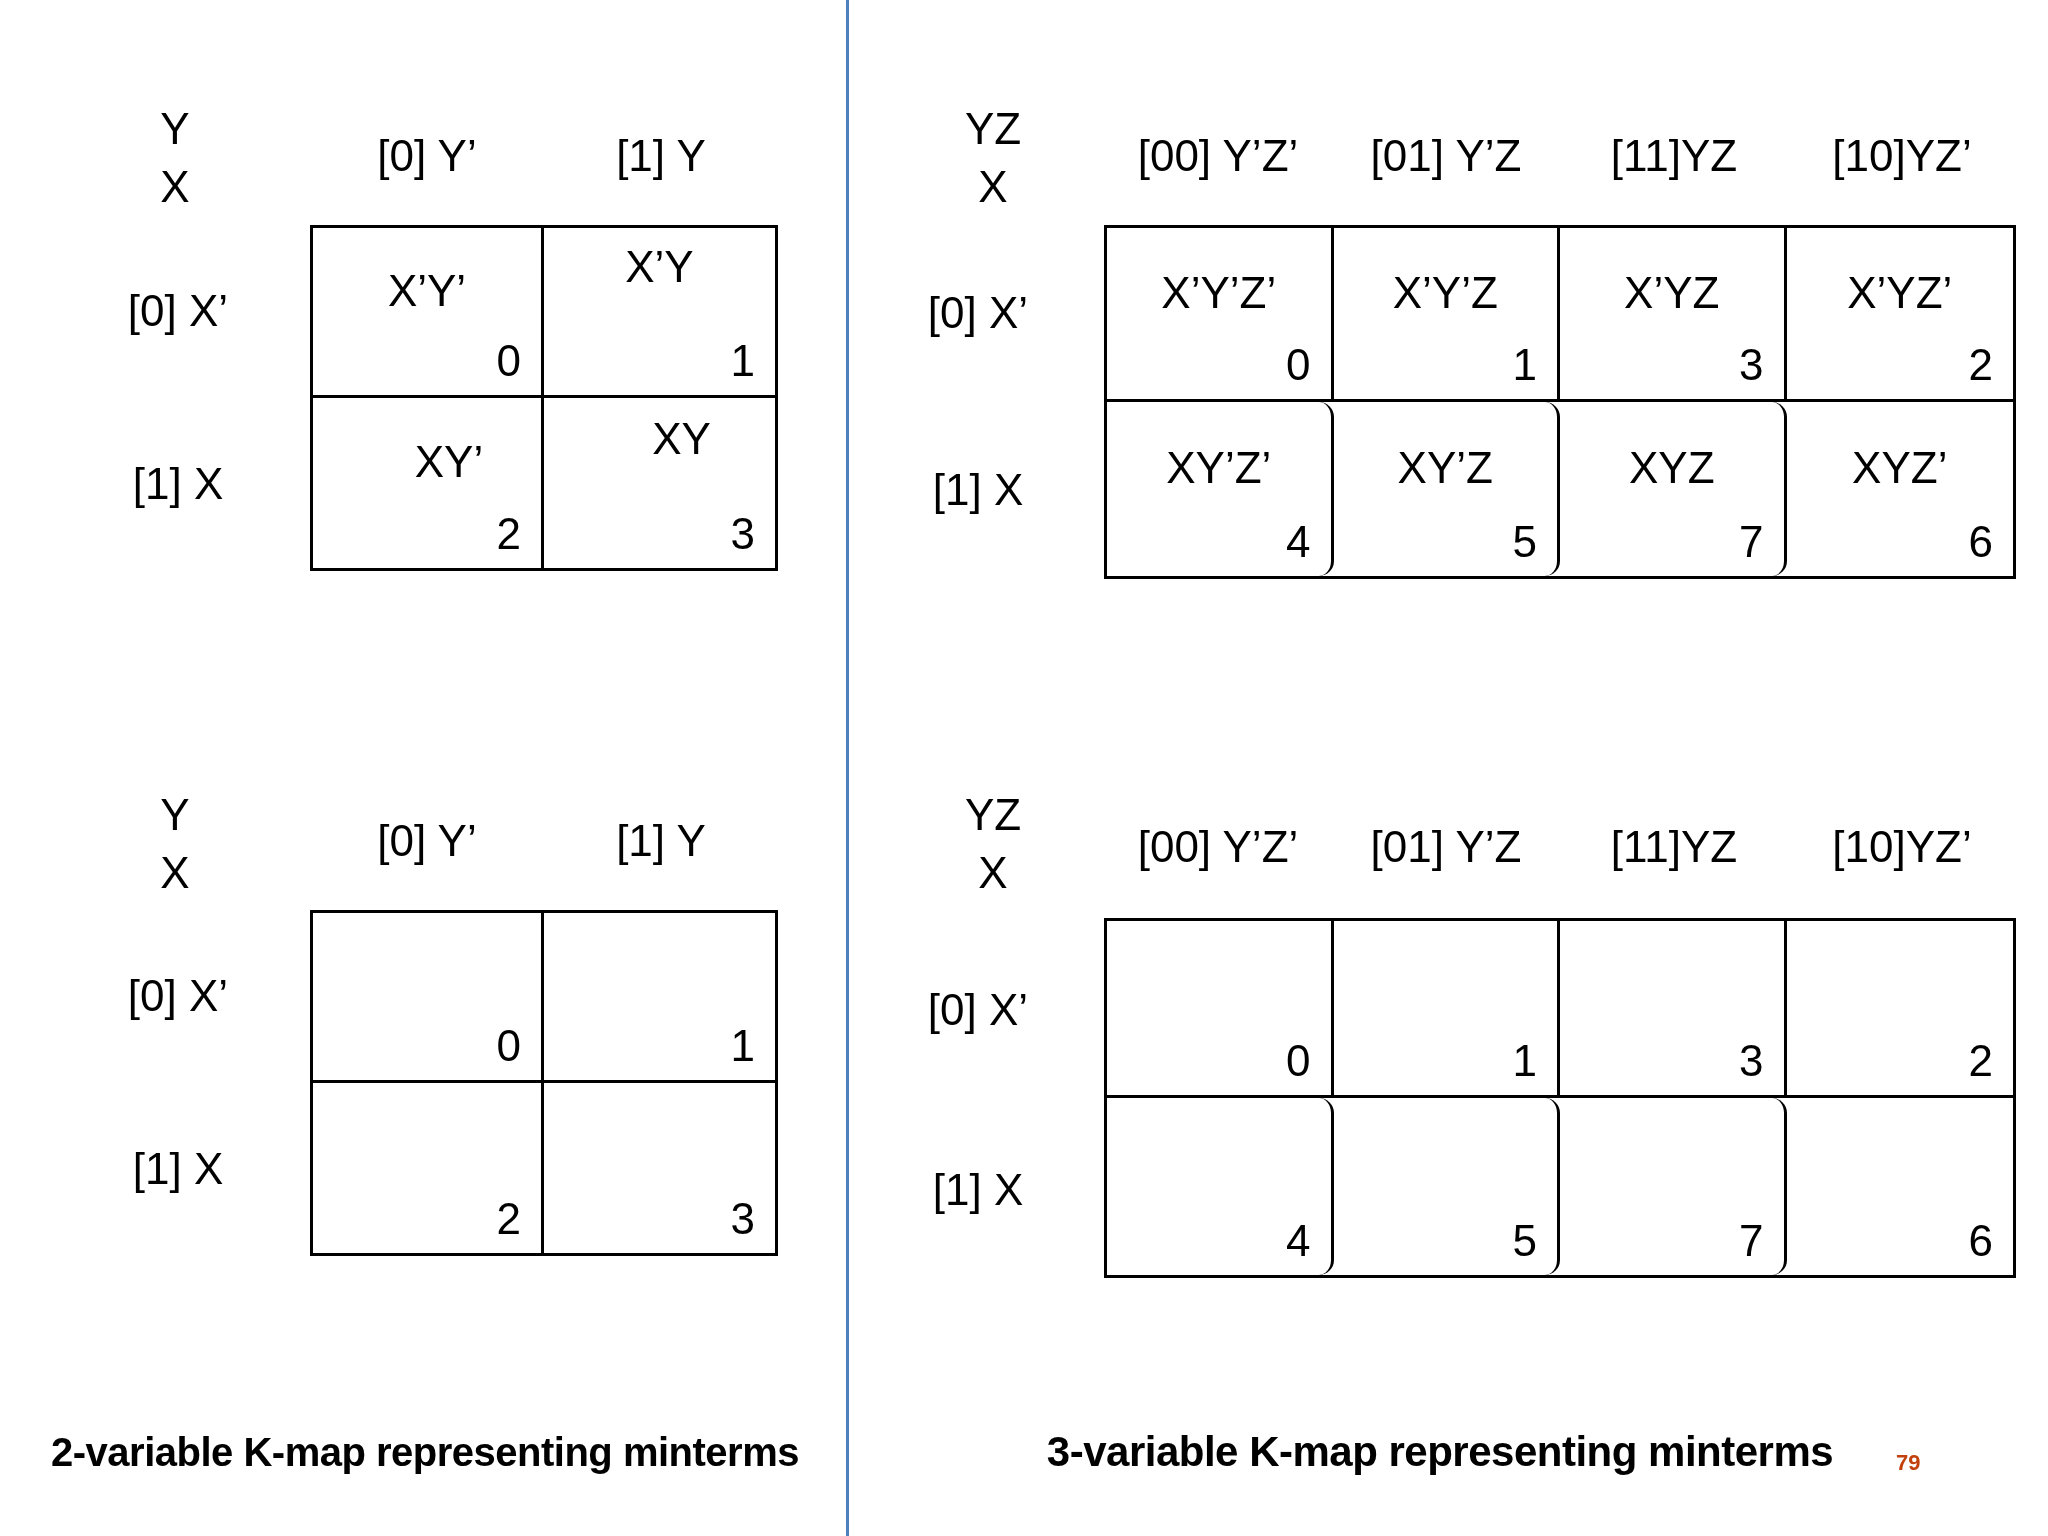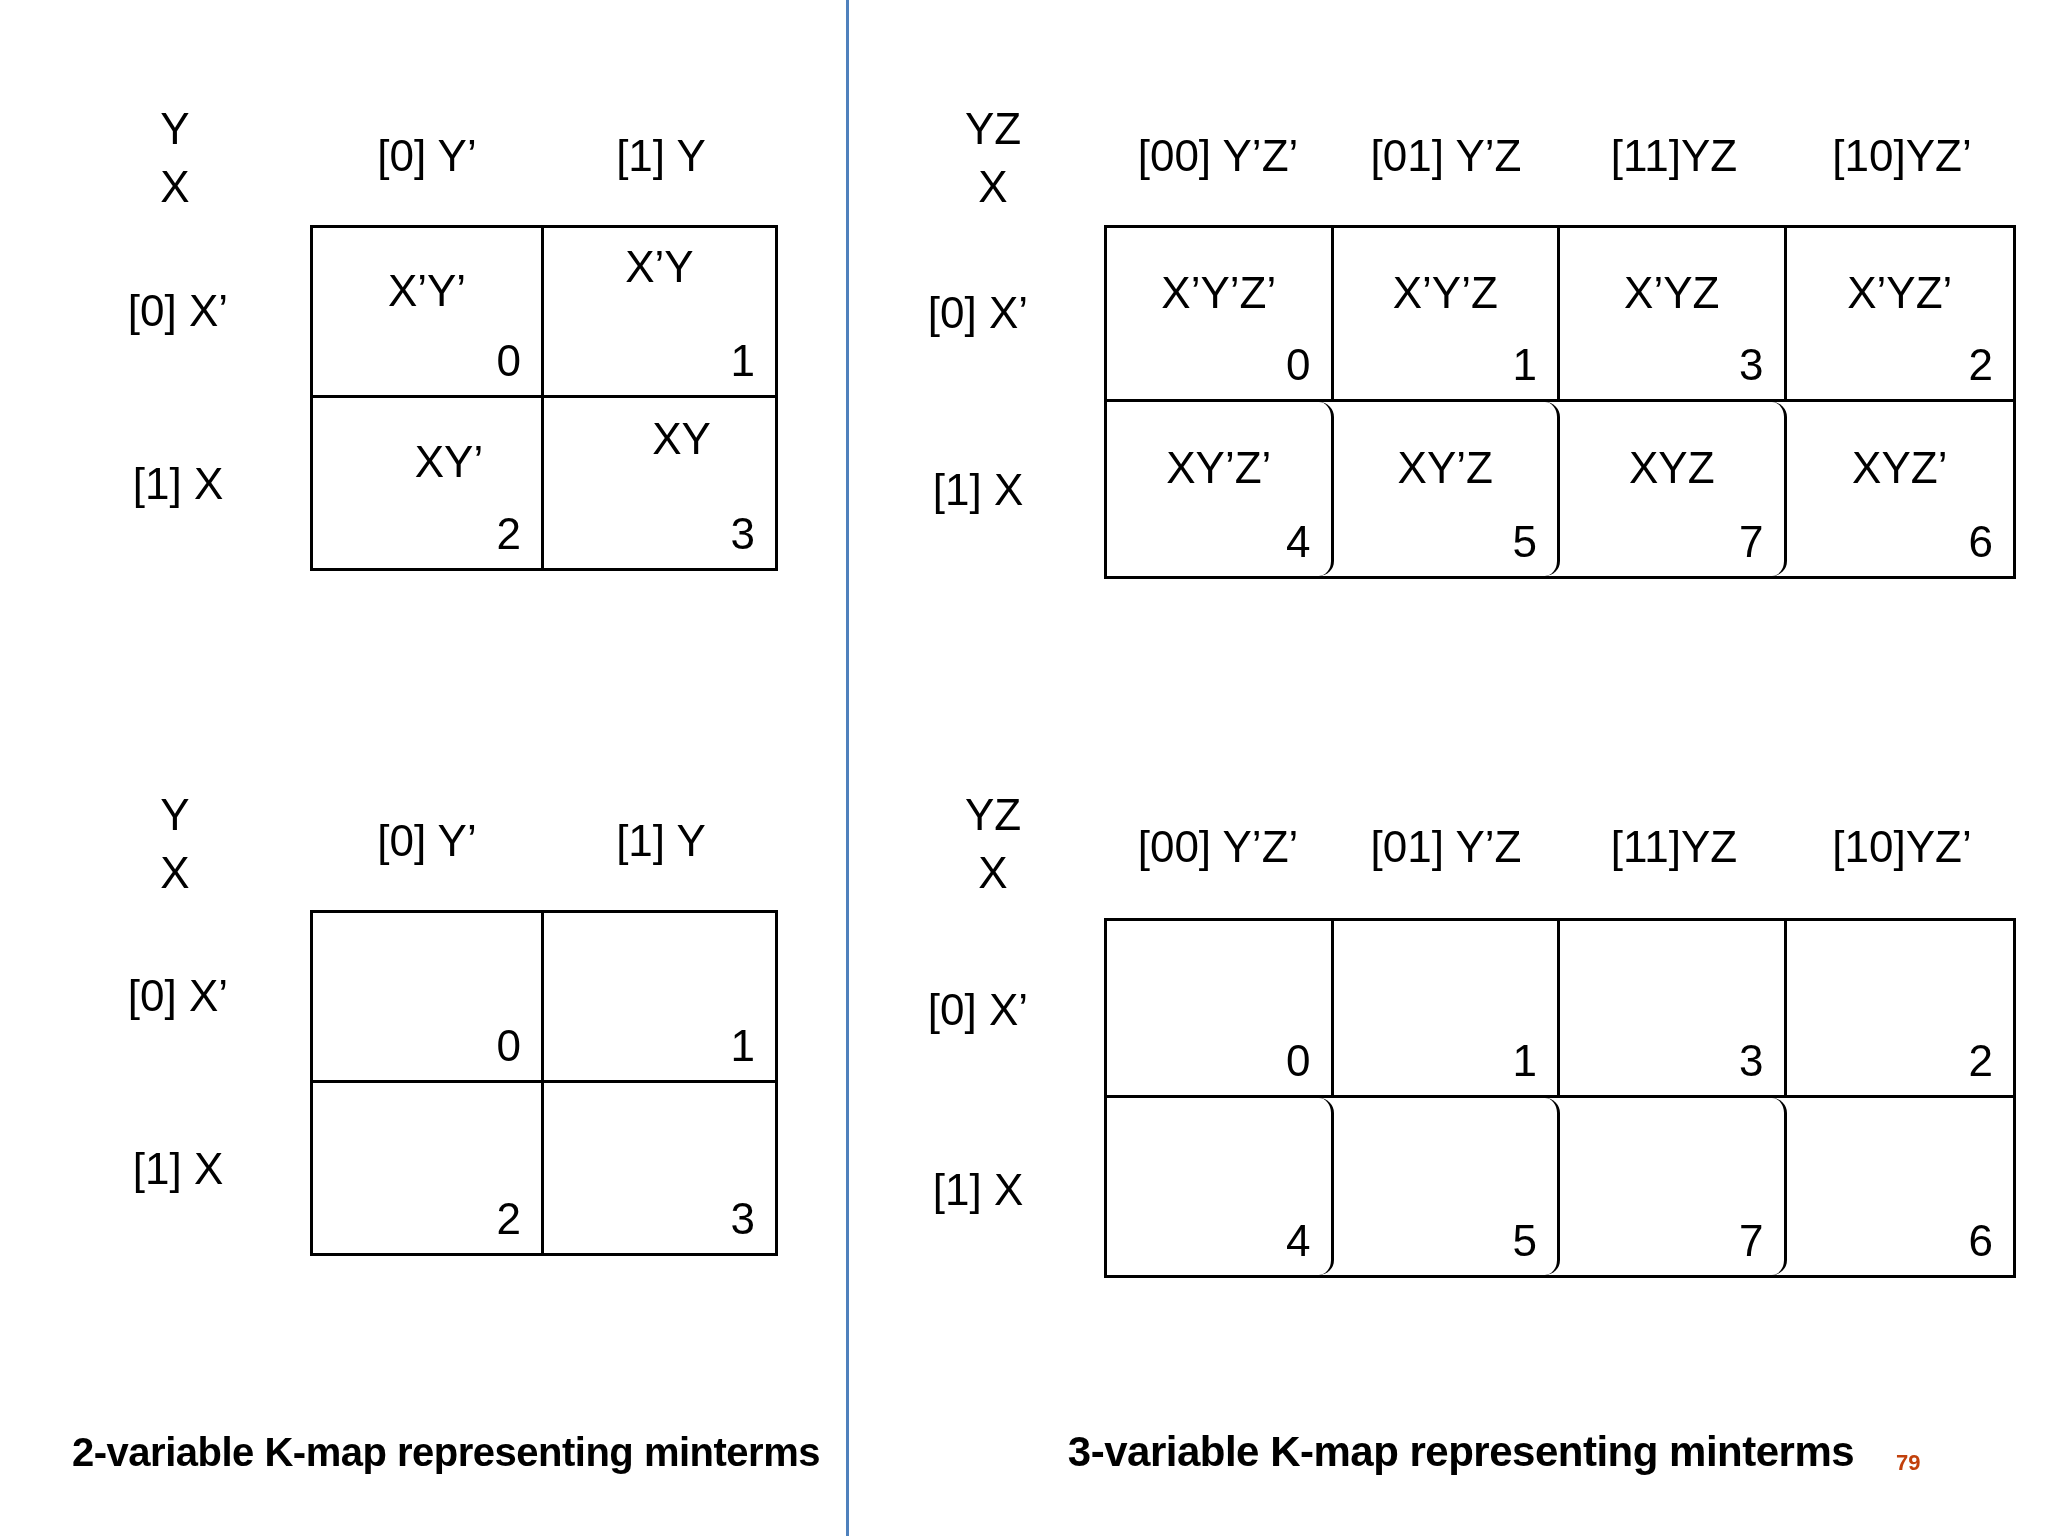--- a/index.html
+++ b/index.html
@@ -60,21 +60,21 @@
   #kD .corner{left:918px;top:786px;width:150px;height:116px;}
   #kD .c0{left:1104px;top:818px;width:228px;height:58px;}
   #kD .c1{left:1332px;top:818px;width:228px;height:58px;}
   #kD .c2{left:1560px;top:818px;width:228px;height:58px;}
   #kD .c3{left:1788px;top:818px;width:228px;height:58px;}
   #kD .ktable{left:1104px;top:918px;width:912px;height:360px;}
   #kD .r0{left:866px;top:981px;width:224px;height:58px;}
   #kD .r1{left:866px;top:1161px;width:224px;height:58px;}
 
   
-  .caption{position:absolute;font-weight:bold;letter-spacing:-0.5px;white-space:nowrap;padding-left:21px;}
+  .caption{position:absolute;font-weight:bold;letter-spacing:-0.5px;white-space:nowrap;}
   #capL{left:0;top:1430px;width:850px;text-align:center;font-size:40px;}
   #capR{left:900px;top:1428px;width:1080px;text-align:center;font-size:42px;}
   #pageno{position:absolute;left:1896px;top:1450px;font-size:22px;color:#c2410c;font-weight:bold;}
 </style>
 </head>
 <body>
 
 <div class="stage">
 
   <div class="vdivider" style="background: rgb(79, 129, 189);"></div>

